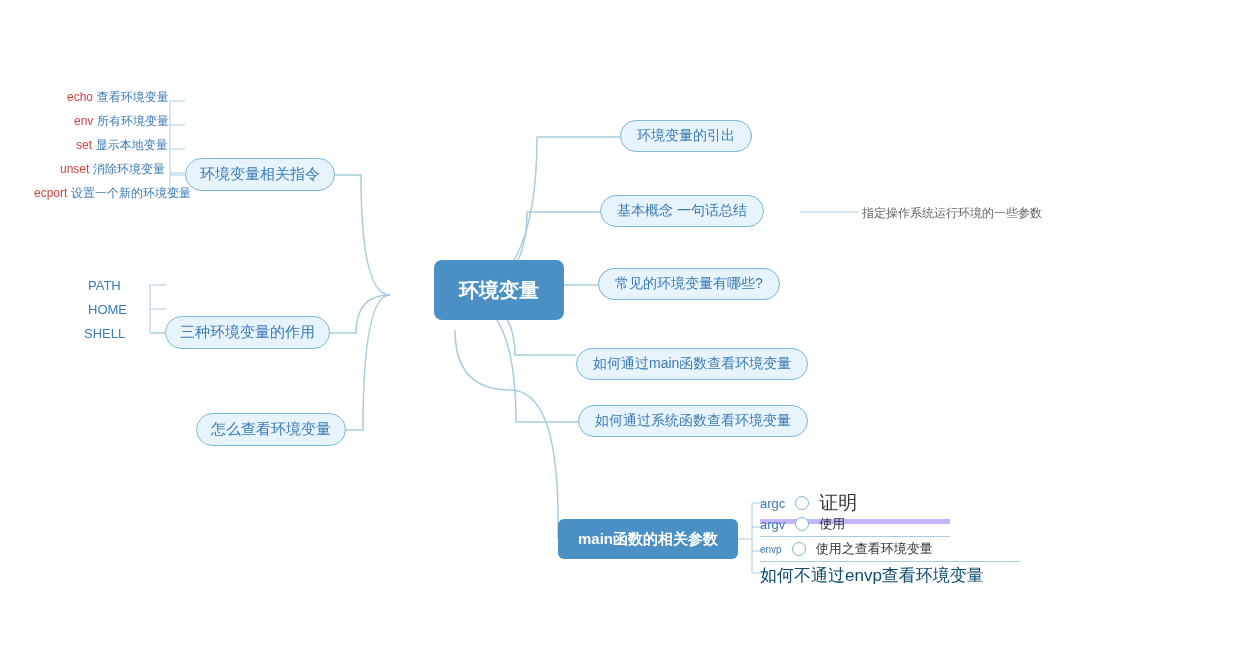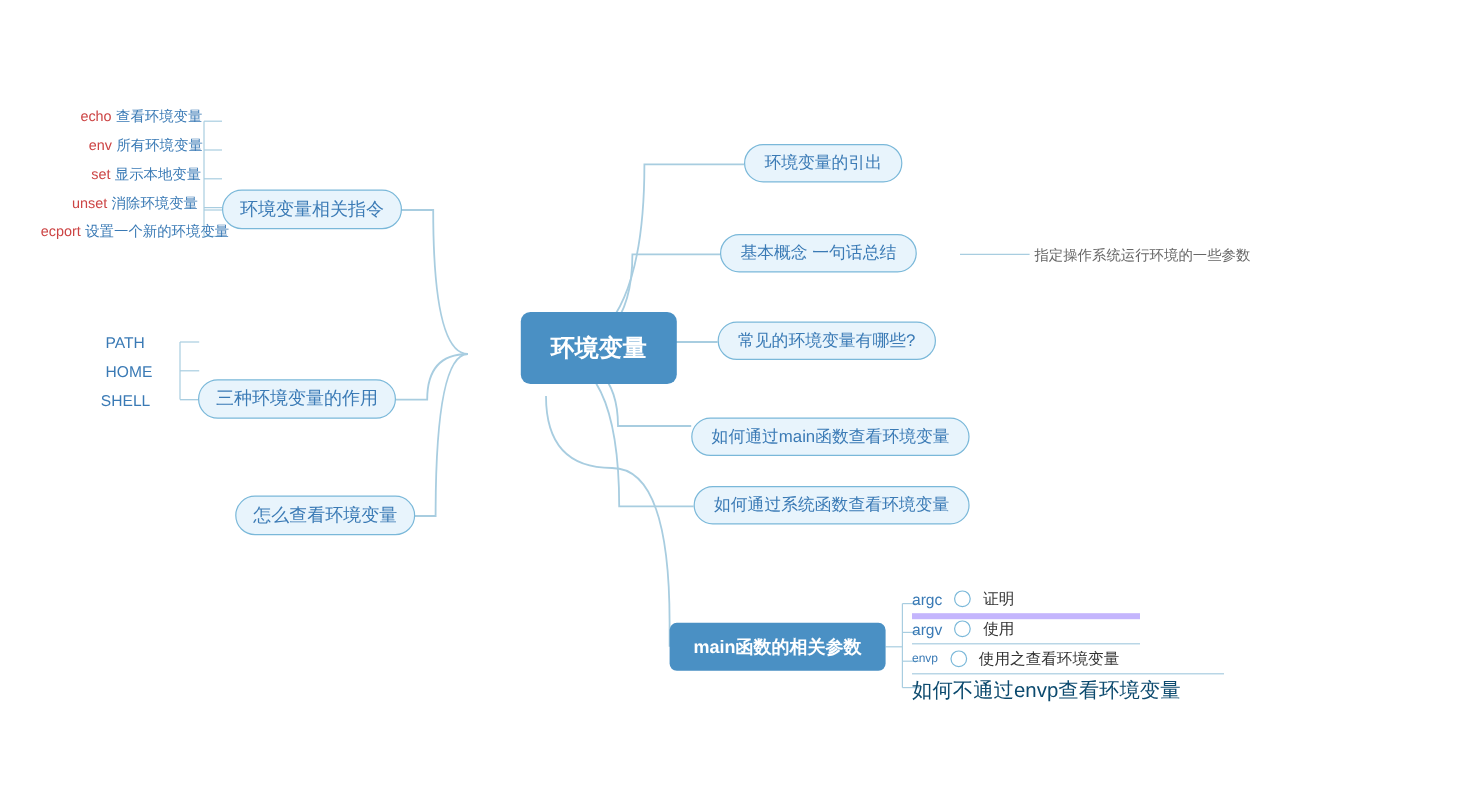--- a/index.html
+++ b/index.html
@@ -248,21 +248,21 @@
   <span>SHELL</span>
 </div>
 
 <div class="node node-bottom-main" style="left:558px; top:519px; width:180px; height:40px;">
   <span>main函数的相关参数</span>
 </div>
 
 <div class="bottom-item bottom-item-underline" style="left:760px; top:490px; width:190px; padding-bottom:3px; border-bottom:5px solid #c4b5fd;">
   <span style="color:#3a7ab5; font-size:13px;">argc</span>
   <div class="circle-node" style="margin-left:4px;"></div>
-  <span style="color:#333; font-size:13px; margin-left:4px;">证明</span>
+  <span style="color:#333; font-size:19px; margin-left:4px;">证明</span>
 </div>
 
 <div class="bottom-item bottom-item-underline" style="left:760px; top:515px; width:190px; padding-bottom:3px; border-bottom:1px solid #a8cde0;">
   <span style="color:#3a7ab5; font-size:13px;">argv</span>
   <div class="circle-node" style="margin-left:4px;"></div>
   <span style="color:#333; font-size:13px; margin-left:4px;">使用</span>
 </div>
 
 <div class="bottom-item bottom-item-underline" style="left:760px; top:540px; width:260px; padding-bottom:3px; border-bottom:1px solid #a8cde0;">
   <span style="color:#3a7ab5; font-size:10px;">envp</span>

